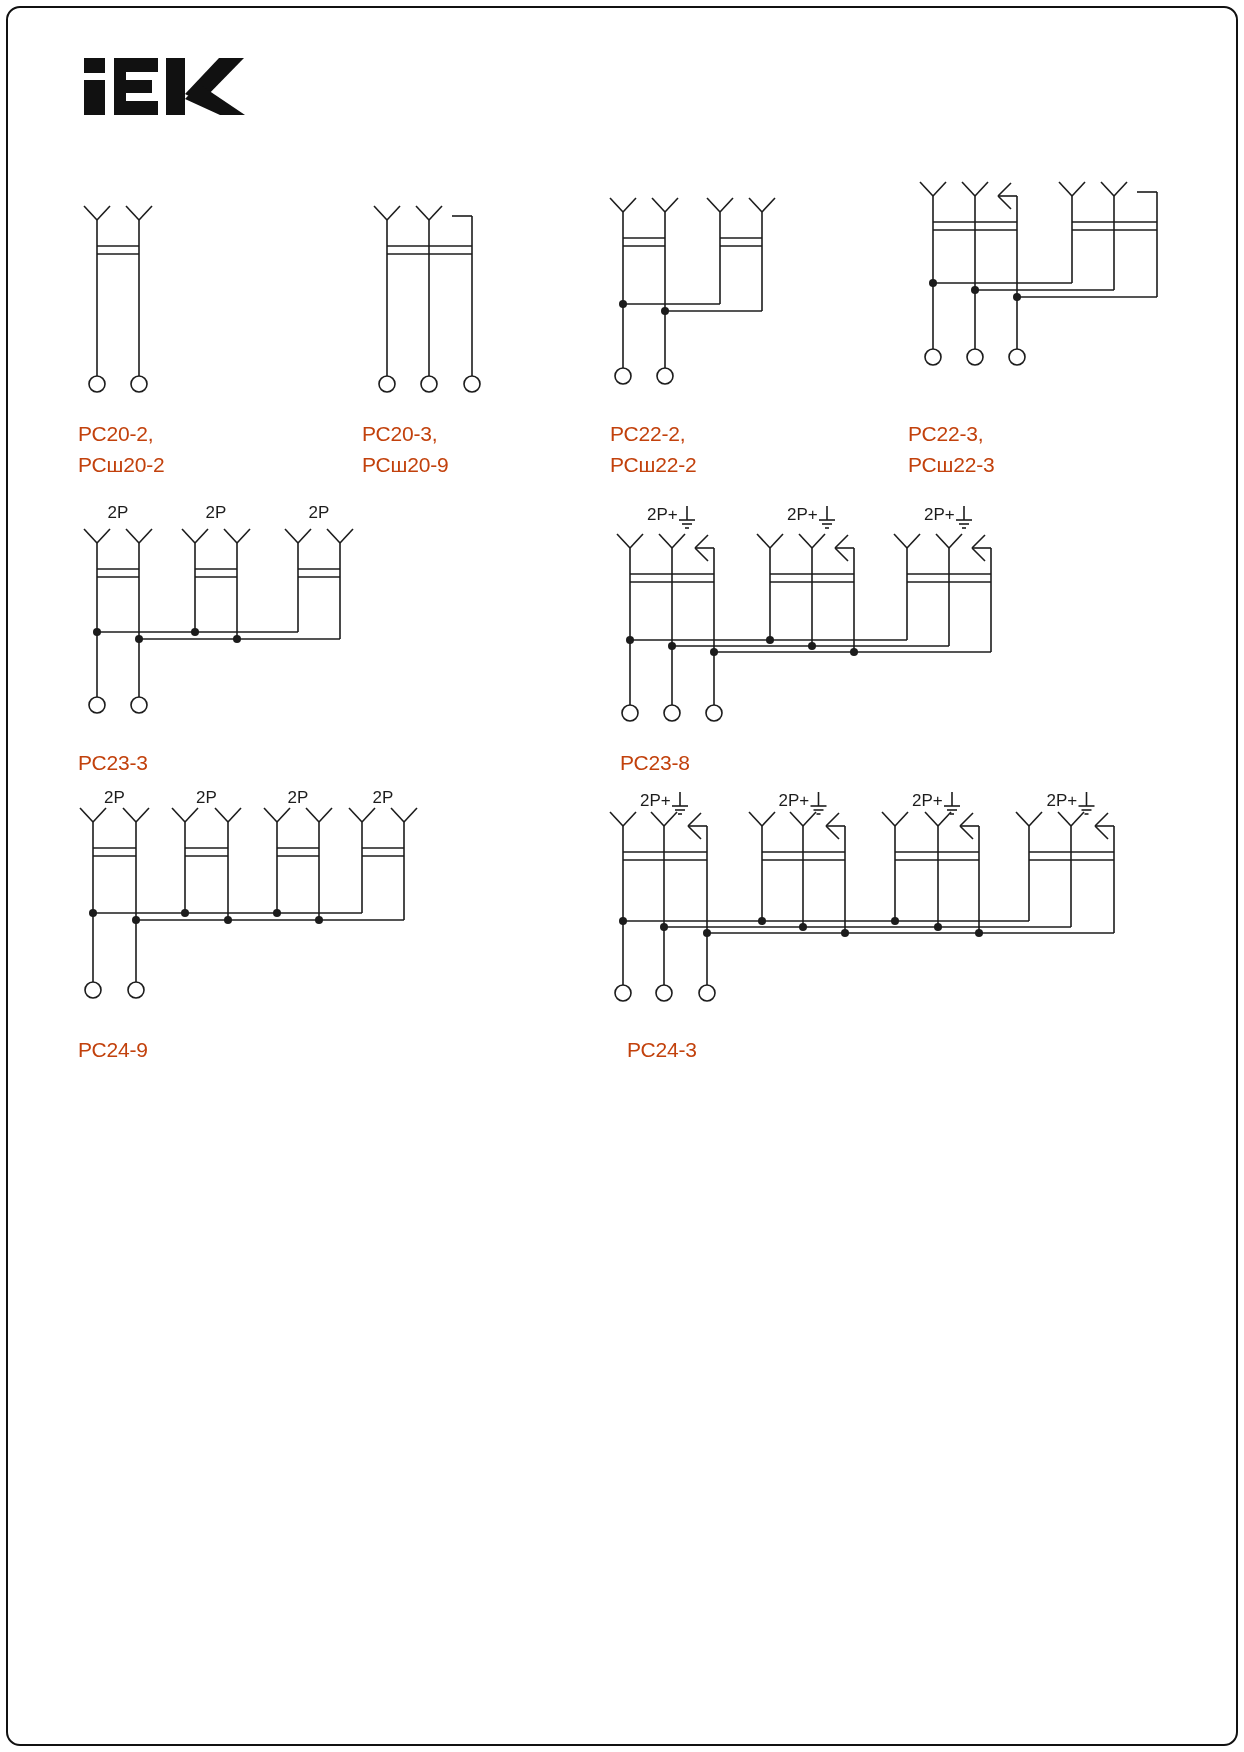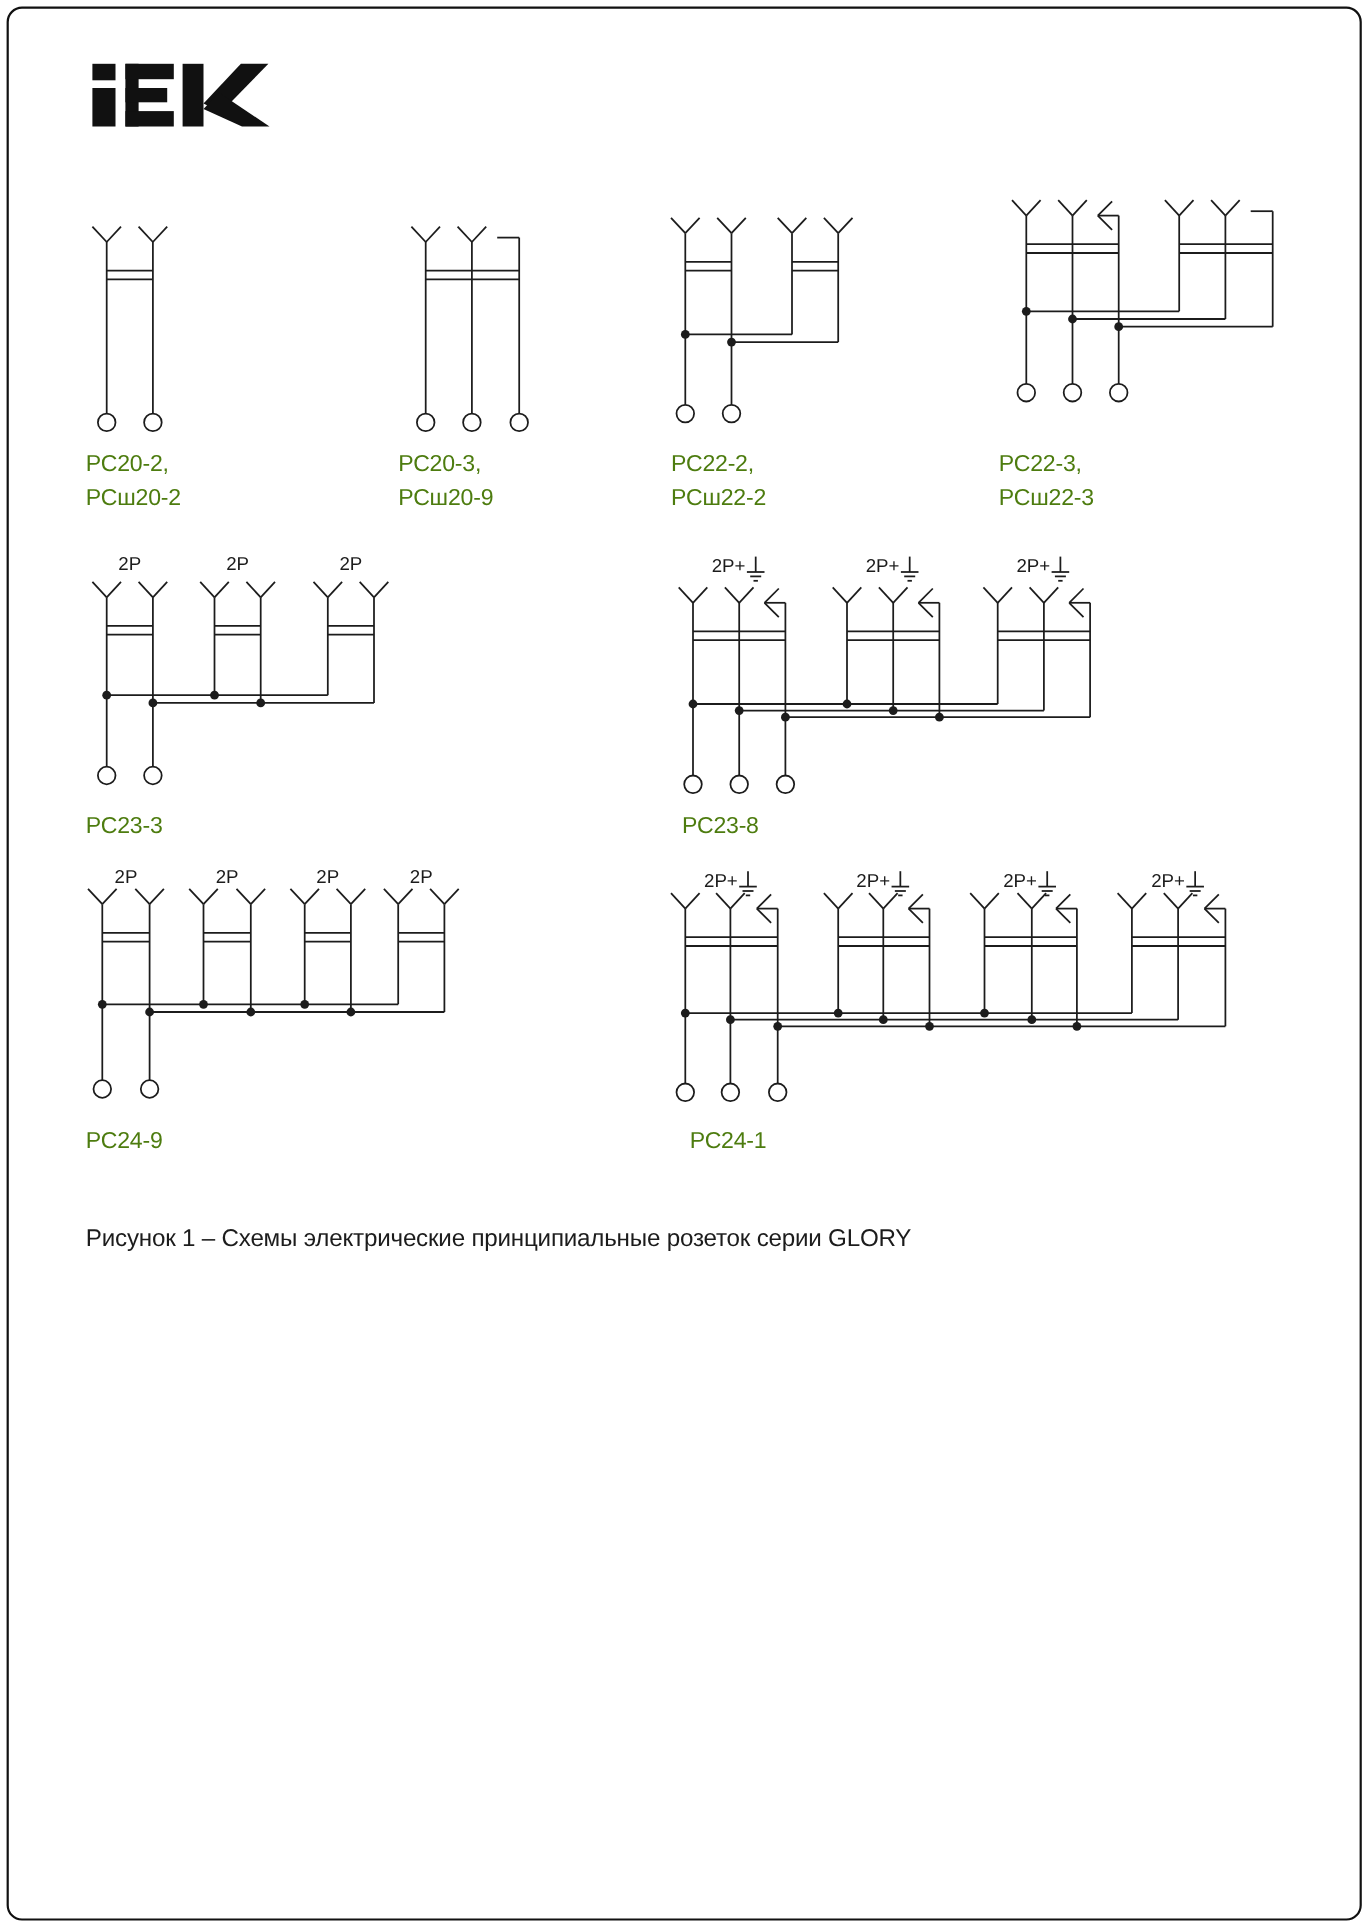--- a/index.html
+++ b/index.html
@@ -17,22 +17,23 @@
     border:2px solid #111;
     border-radius:14px;
     pointer-events:none;
   }
   #diagram{position:absolute;left:0;top:0;}
   .lbl{
     position:absolute;
     font-size:21px;
     line-height:31px;
     letter-spacing:-0.2px;
-    color:#4d7c0f;
+    color:#c2410c;
     white-space:nowrap;
+    margin-top:12px;
   }
   .lbl span{display:block;}
   .caption{
     position:absolute;
     left:78px;top:1113px;
     font-size:22px;
     letter-spacing:-0.2px;
     color:#1c1c1c;
     white-space:nowrap;
   }
@@ -509,17 +510,16 @@
   <div class="lbl" style="left:78px;top:735px">
     <span>РС23-3</span>
   </div>
   <div class="lbl" style="left:620px;top:735px">
     <span>РС23-8</span>
   </div>
   <div class="lbl" style="left:78px;top:1022px">
     <span>РС24-9</span>
   </div>
   <div class="lbl" style="left:627px;top:1022px">
-    <span>РС24-1</span>
+    <span>РС24-3</span>
   </div>
 
-  <div class="caption">Рисунок 1 – Схемы электрические принципиальные розеток серии GLORY</div>
 </div>
 
 </body></html>

